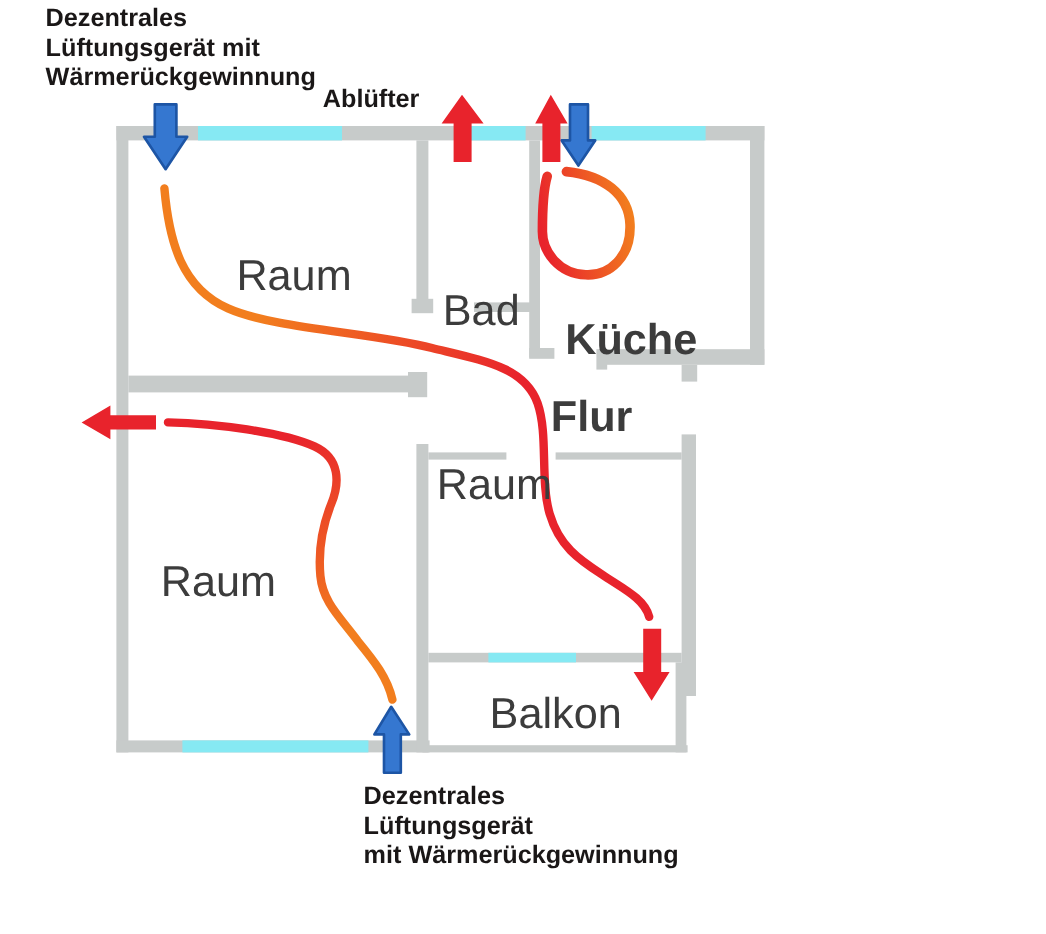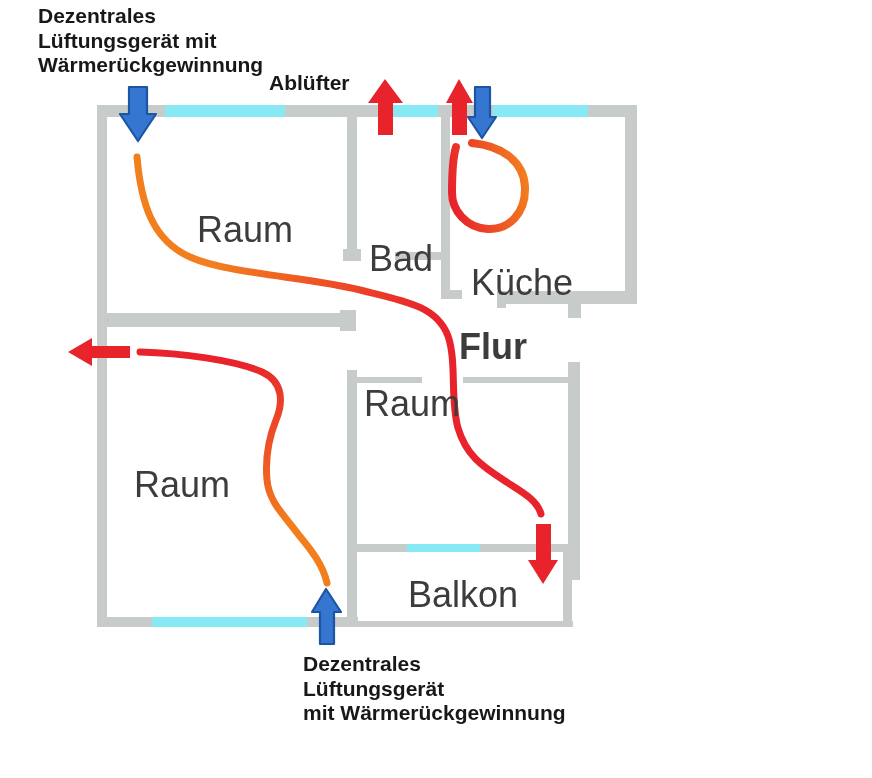--- a/index.html
+++ b/index.html
@@ -131,21 +131,21 @@
 
 
   <div class="annotation" style="left:303px;top:652px;">Dezentrales
 Lüftungsgerät
 mit Wärmerückgewinnung</div>
 
   <div class="room-label" style="left:197px;top:210px;">Raum</div>
 
   <div class="room-label" style="left:369px;top:239px;">Bad</div>
 
-  <div class="room-label" style="left:471px;top:263px;">Küche</div>
+  <div class="room-label" style="left:471px;top:263px;font-weight:bold;">Küche</div>
 
   <div class="room-label" style="left:459px;top:327px;font-weight:bold;">Flur</div>
 
   <div class="room-label" style="left:364px;top:384px;">Raum</div>
 
   <div class="room-label" style="left:134px;top:465px;">Raum</div>
 
   <div class="room-label" style="left:408px;top:575px;">Balkon</div>
 </div>
 

